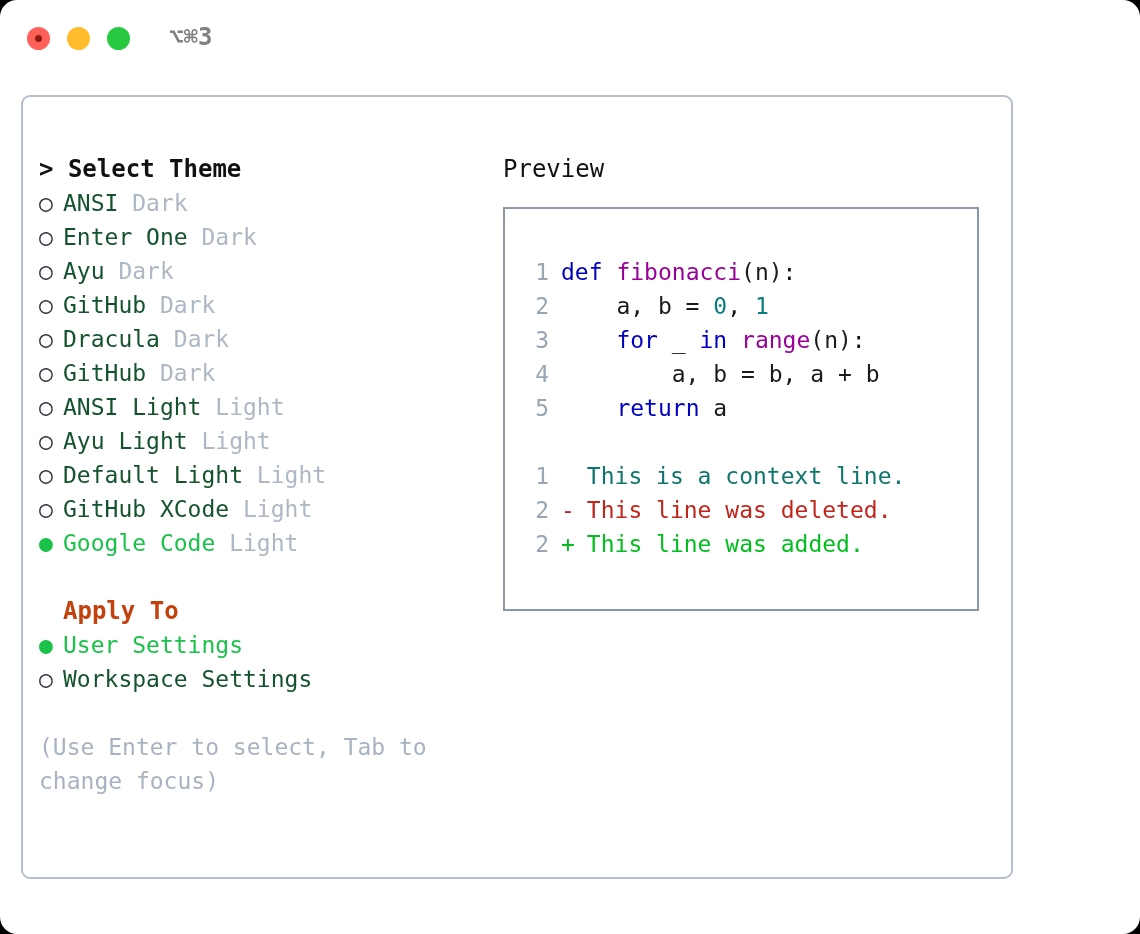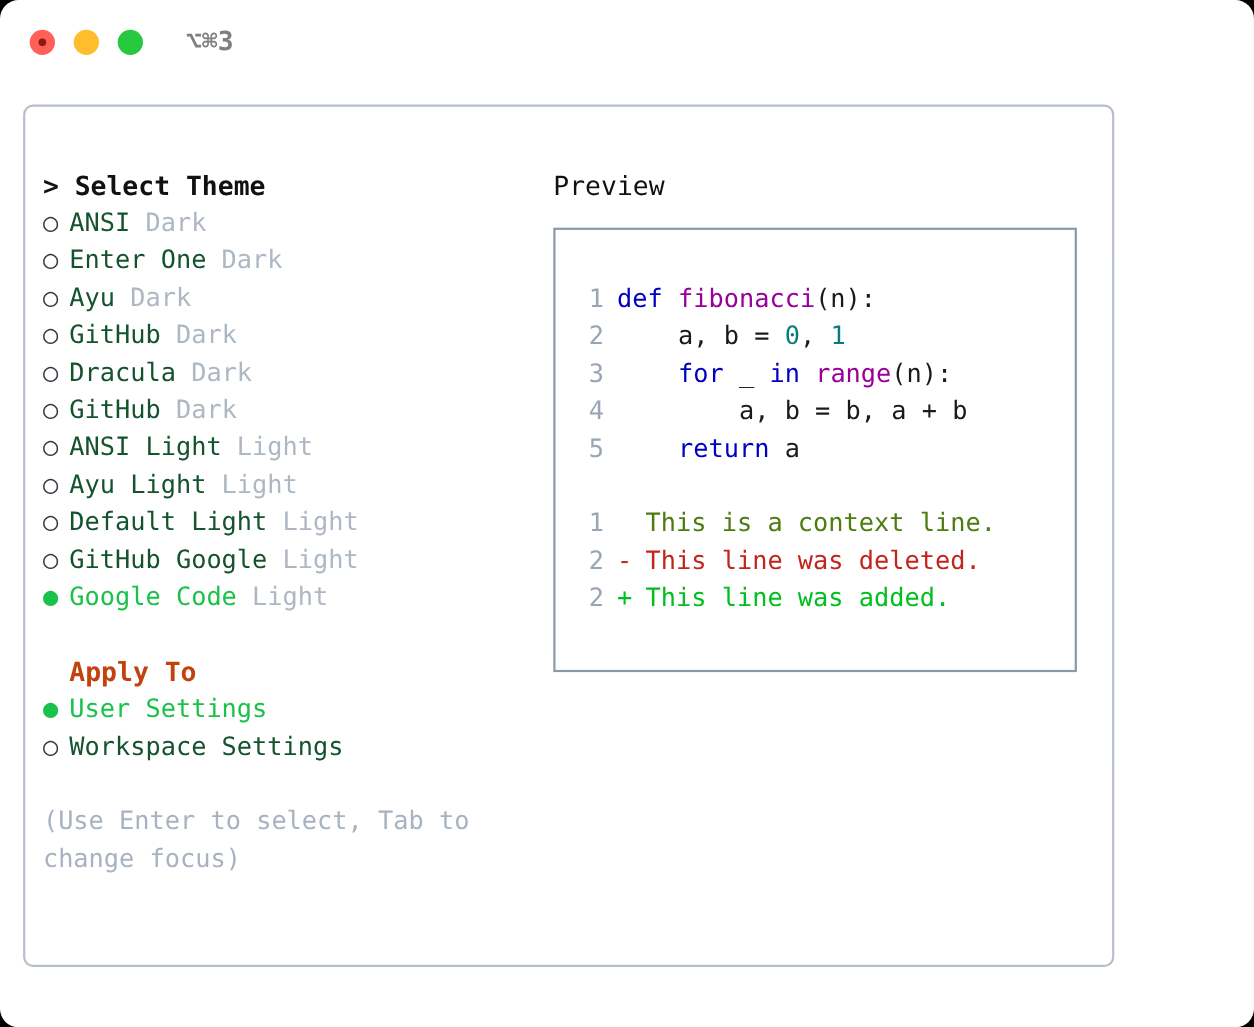--- a/index.html
+++ b/index.html
@@ -162,21 +162,21 @@
     width: 26px;
     text-align: right;
     color: #9aa5b4;
     margin-right: 12px;
   }
   .kw  { color: #0000c0; }
   .fn  { color: #990099; }
   .num { color: #0b7c7c; }
   .plain { color: #1a1a1a; }
   .blank-row { height: 34px; }
-  .diff-ctx { color: #4d7c0f; }
+  .diff-ctx { color: #0f766e; }
   .diff-del { color: #c0261b; }
   .diff-add { color: #00bf1f; }
   .sign { display: inline-block; width: 12px; }
 </style>
 </head>
 <body>
 
 <div class="window">
 
   <div class="titlebar">
@@ -195,21 +195,21 @@
       <div id="theme-list">
           <div class="theme-item"><span class="marker">○</span><span class="item-label">ANSI</span><span class="item-tag"> Dark</span></div>
           <div class="theme-item"><span class="marker">○</span><span class="item-label">Enter One</span><span class="item-tag"> Dark</span></div>
           <div class="theme-item"><span class="marker">○</span><span class="item-label">Ayu</span><span class="item-tag"> Dark</span></div>
           <div class="theme-item"><span class="marker">○</span><span class="item-label">GitHub</span><span class="item-tag"> Dark</span></div>
           <div class="theme-item"><span class="marker">○</span><span class="item-label">Dracula</span><span class="item-tag"> Dark</span></div>
           <div class="theme-item"><span class="marker">○</span><span class="item-label">GitHub</span><span class="item-tag"> Dark</span></div>
           <div class="theme-item"><span class="marker">○</span><span class="item-label">ANSI Light</span><span class="item-tag"> Light</span></div>
           <div class="theme-item"><span class="marker">○</span><span class="item-label">Ayu Light</span><span class="item-tag"> Light</span></div>
           <div class="theme-item"><span class="marker">○</span><span class="item-label">Default Light</span><span class="item-tag"> Light</span></div>
-          <div class="theme-item"><span class="marker">○</span><span class="item-label">GitHub Google</span><span class="item-tag"> Light</span></div>
+          <div class="theme-item"><span class="marker">○</span><span class="item-label">GitHub XCode</span><span class="item-tag"> Light</span></div>
           <div class="theme-item selected"><span class="marker">●</span><span class="item-label">Google Code</span><span class="item-tag"> Light</span></div>
         </div>
 
       <div class="section-spacer"></div>
 
       <div class="apply-header">Apply To</div>
       <div id="apply-list">
           <div class="theme-item selected"><span class="marker">●</span><span class="item-label">User Settings</span></div>
           <div class="theme-item"><span class="marker">○</span><span class="item-label">Workspace Settings</span></div>
         </div>

